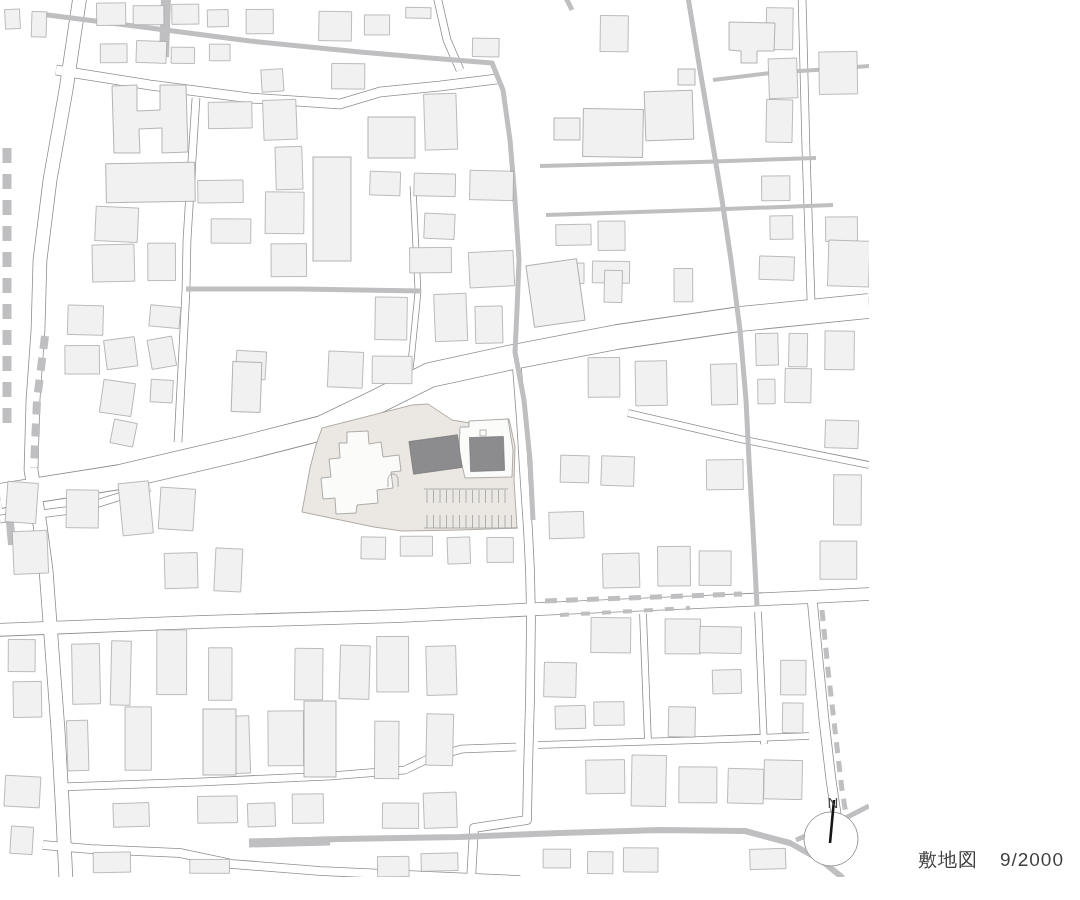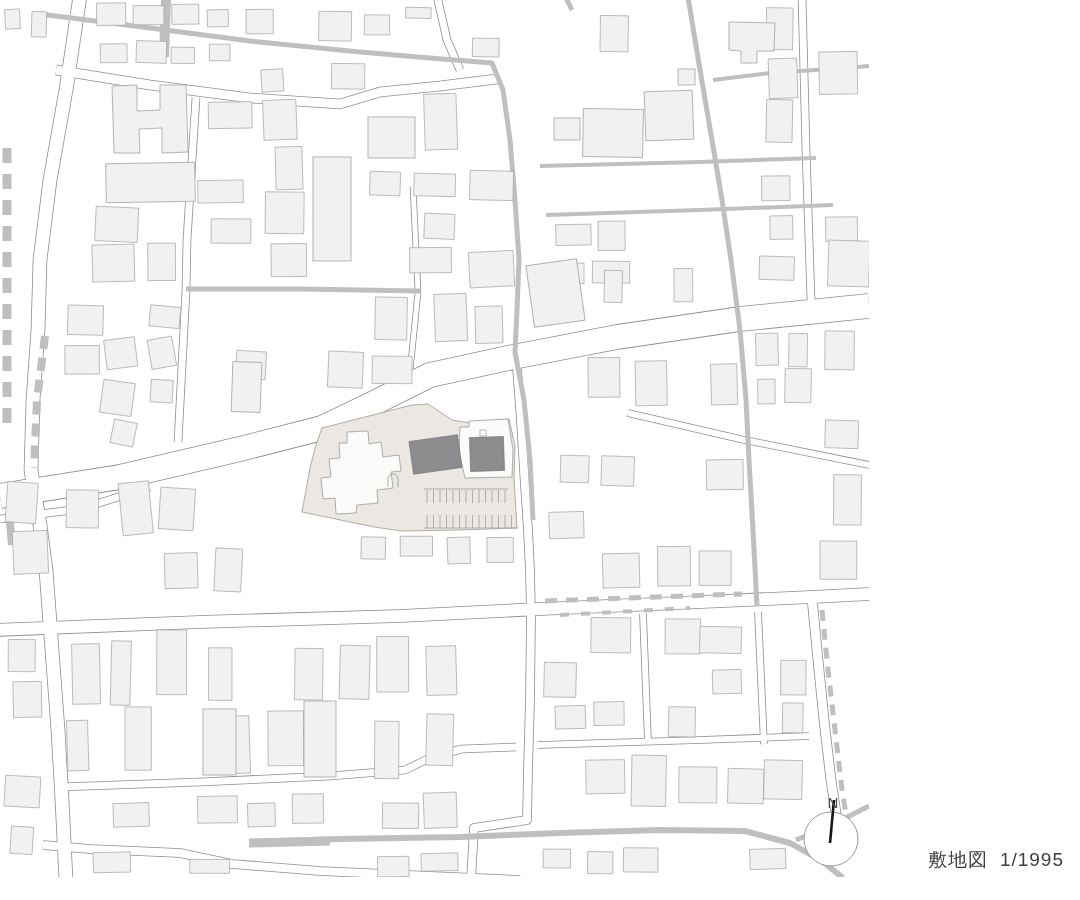--- a/index.html
+++ b/index.html
@@ -2,21 +2,21 @@
 <html><head>
 <meta charset="utf-8">
 <style>
   html,body{margin:0;padding:0;background:#ffffff;}
   .page{position:relative;width:1080px;height:900px;background:#ffffff;overflow:hidden;
         font-family:"Liberation Sans","DejaVu Sans",sans-serif;}
   .map-wrap{position:absolute;left:0;top:0;width:1080px;height:900px;}
   svg{display:block;}
   .caption{position:absolute;top:847px;right:16px;font-size:19px;letter-spacing:1px;
            color:#3e3e40;white-space:nowrap;}
-  .caption .title{margin-right:12px;}
+  .caption .title{margin-right:22px;}
 </style>
 </head>
 <body>
 
 <div class="page">
   <div class="map-wrap">
     <svg id="map-svg" width="1080" height="900" viewBox="0 0 1080 900">
         <defs>
           <clipPath id="mapclip">
             <rect x="0" y="0" width="869" height="877"></rect>
@@ -277,15 +277,15 @@
           </g>
         </g>
         <g>
           <circle cx="831" cy="839" r="27" fill="#ffffff" stroke="#9b9b9b" stroke-width="1"></circle>
           <line x1="834" y1="800" x2="830" y2="843" stroke="#151515" stroke-width="2.6"></line>
           <text x="833" y="808" text-anchor="middle" font-size="15" fill="#4a4a4a" font-family="&quot;Liberation Sans&quot;,&quot;DejaVu Sans&quot;,sans-serif">N</text>
         </g>
       </svg>
   </div>
   <div class="caption">
-    <span class="title">敷地図</span><span class="scale">1/1995</span>
+    <span class="title">敷地図</span><span class="scale">9/2000</span>
   </div>
 </div>
 
 </body></html>

